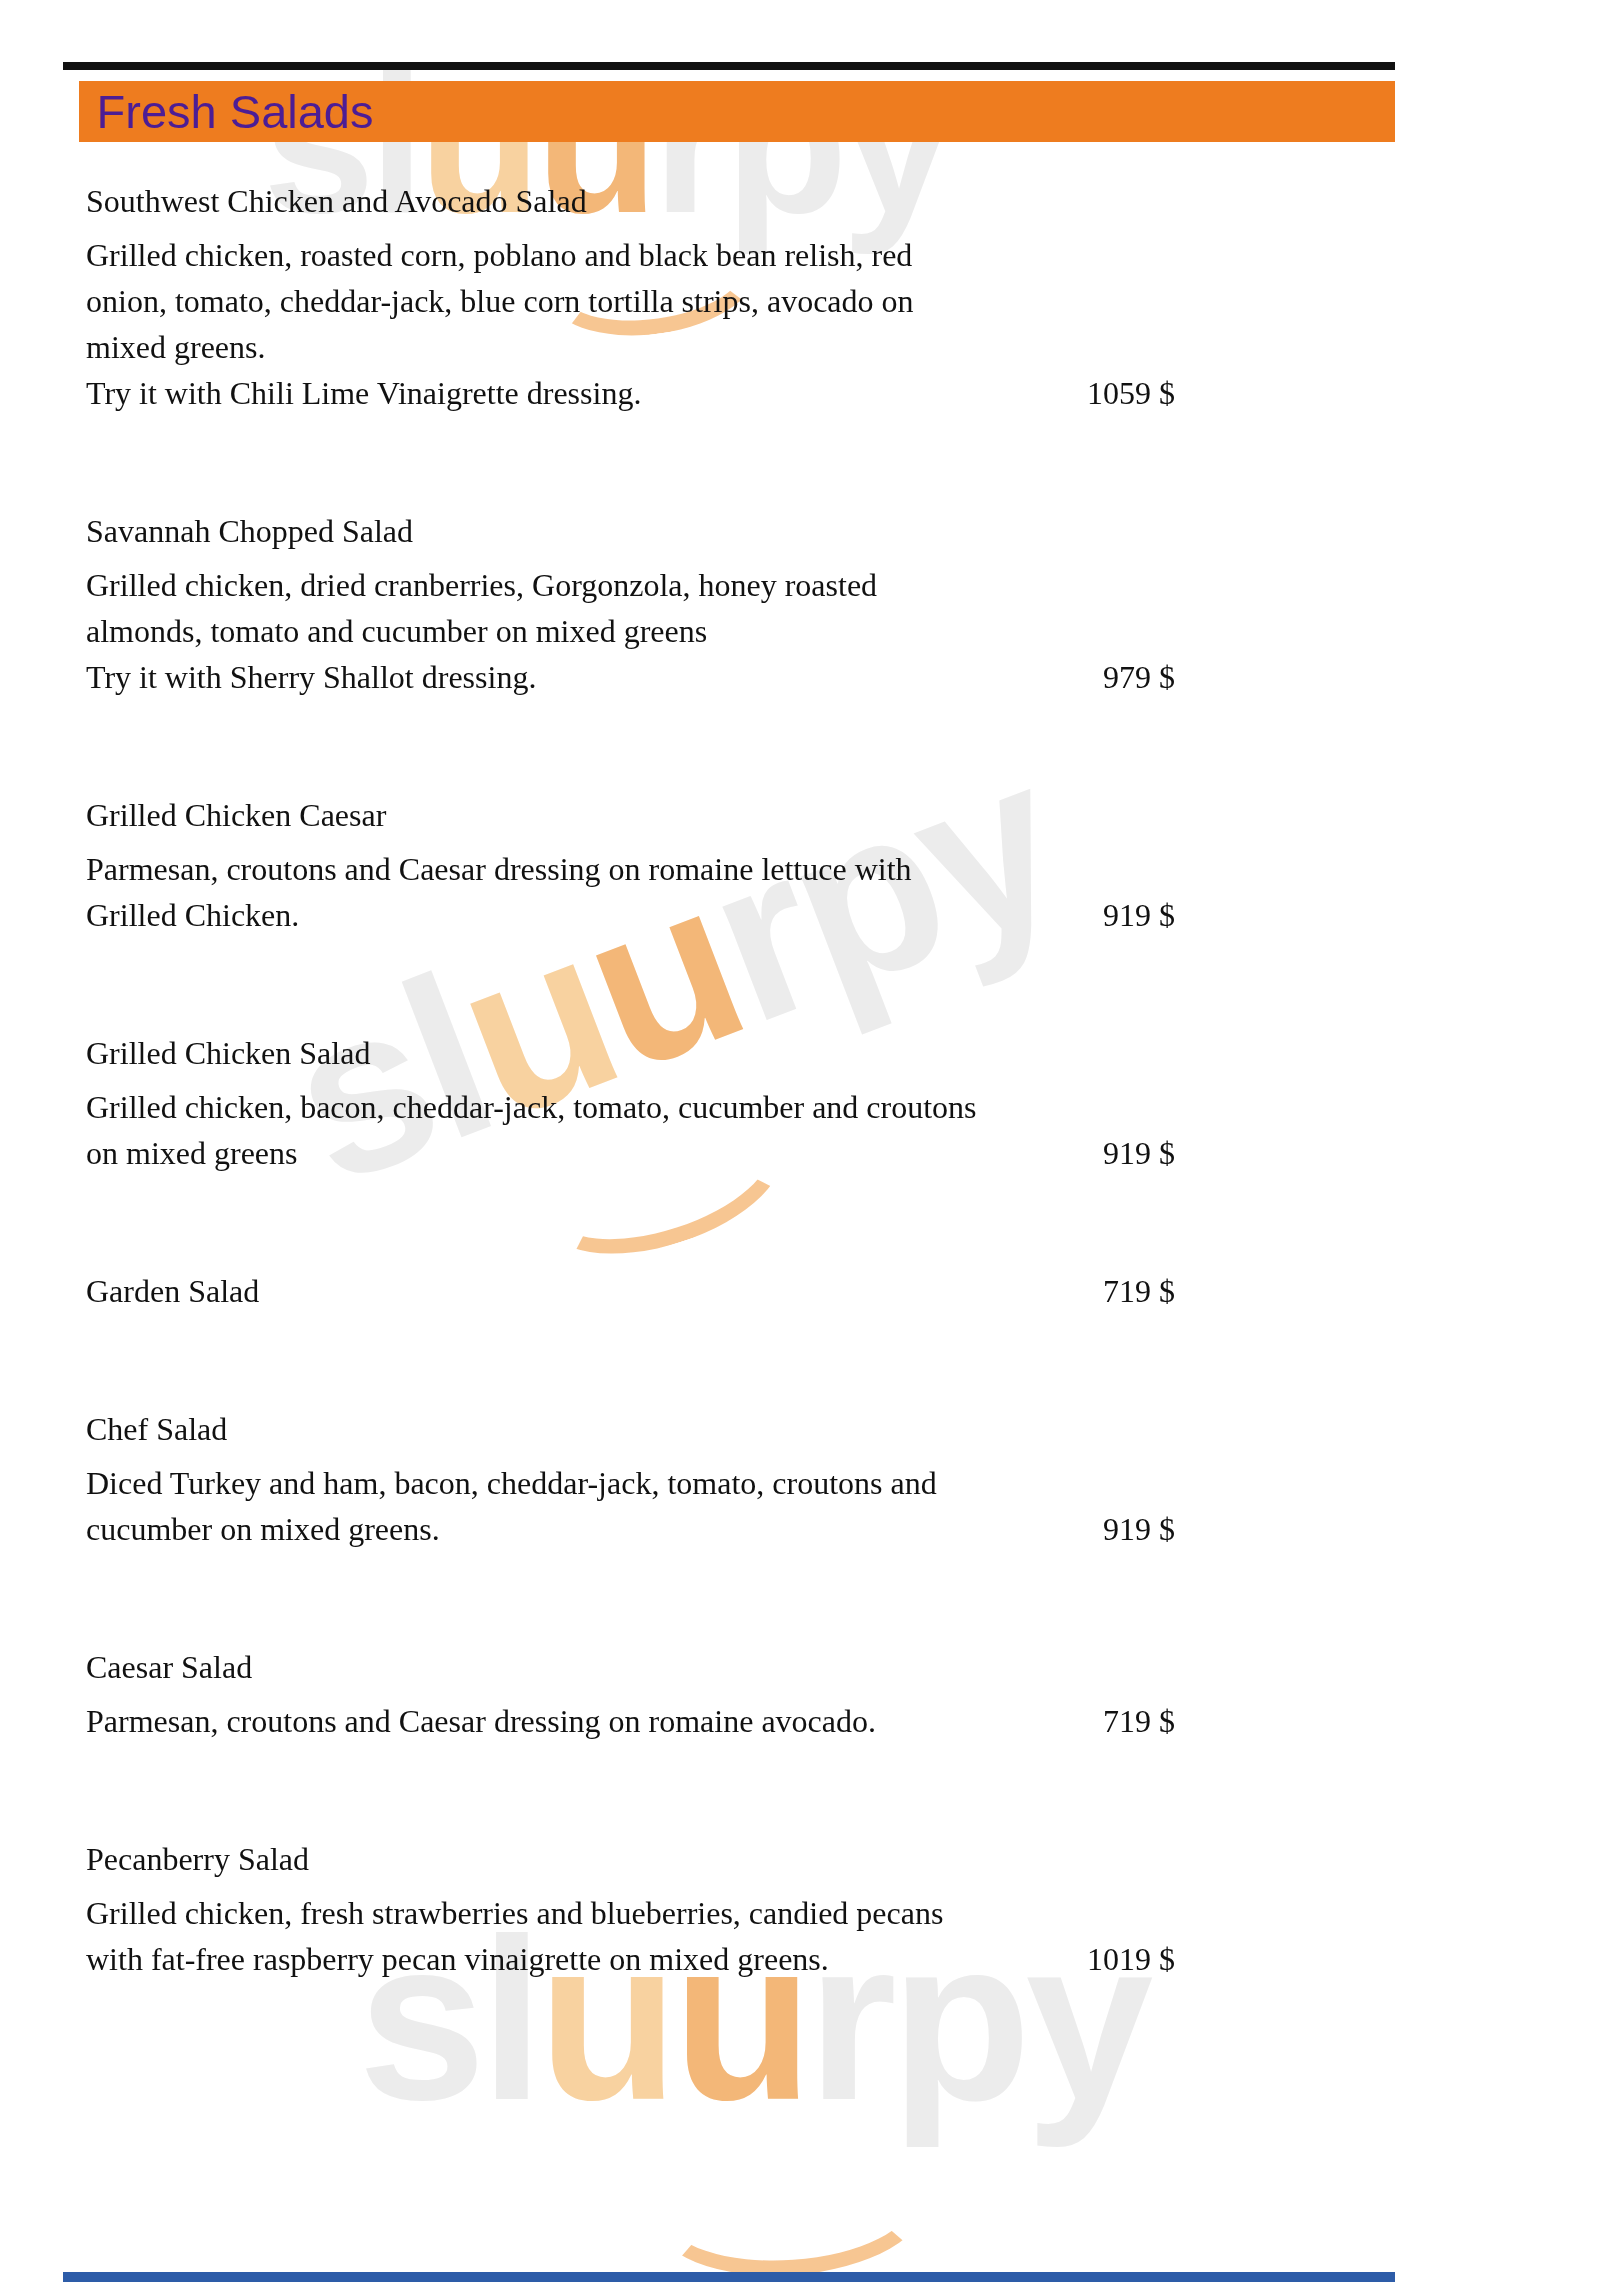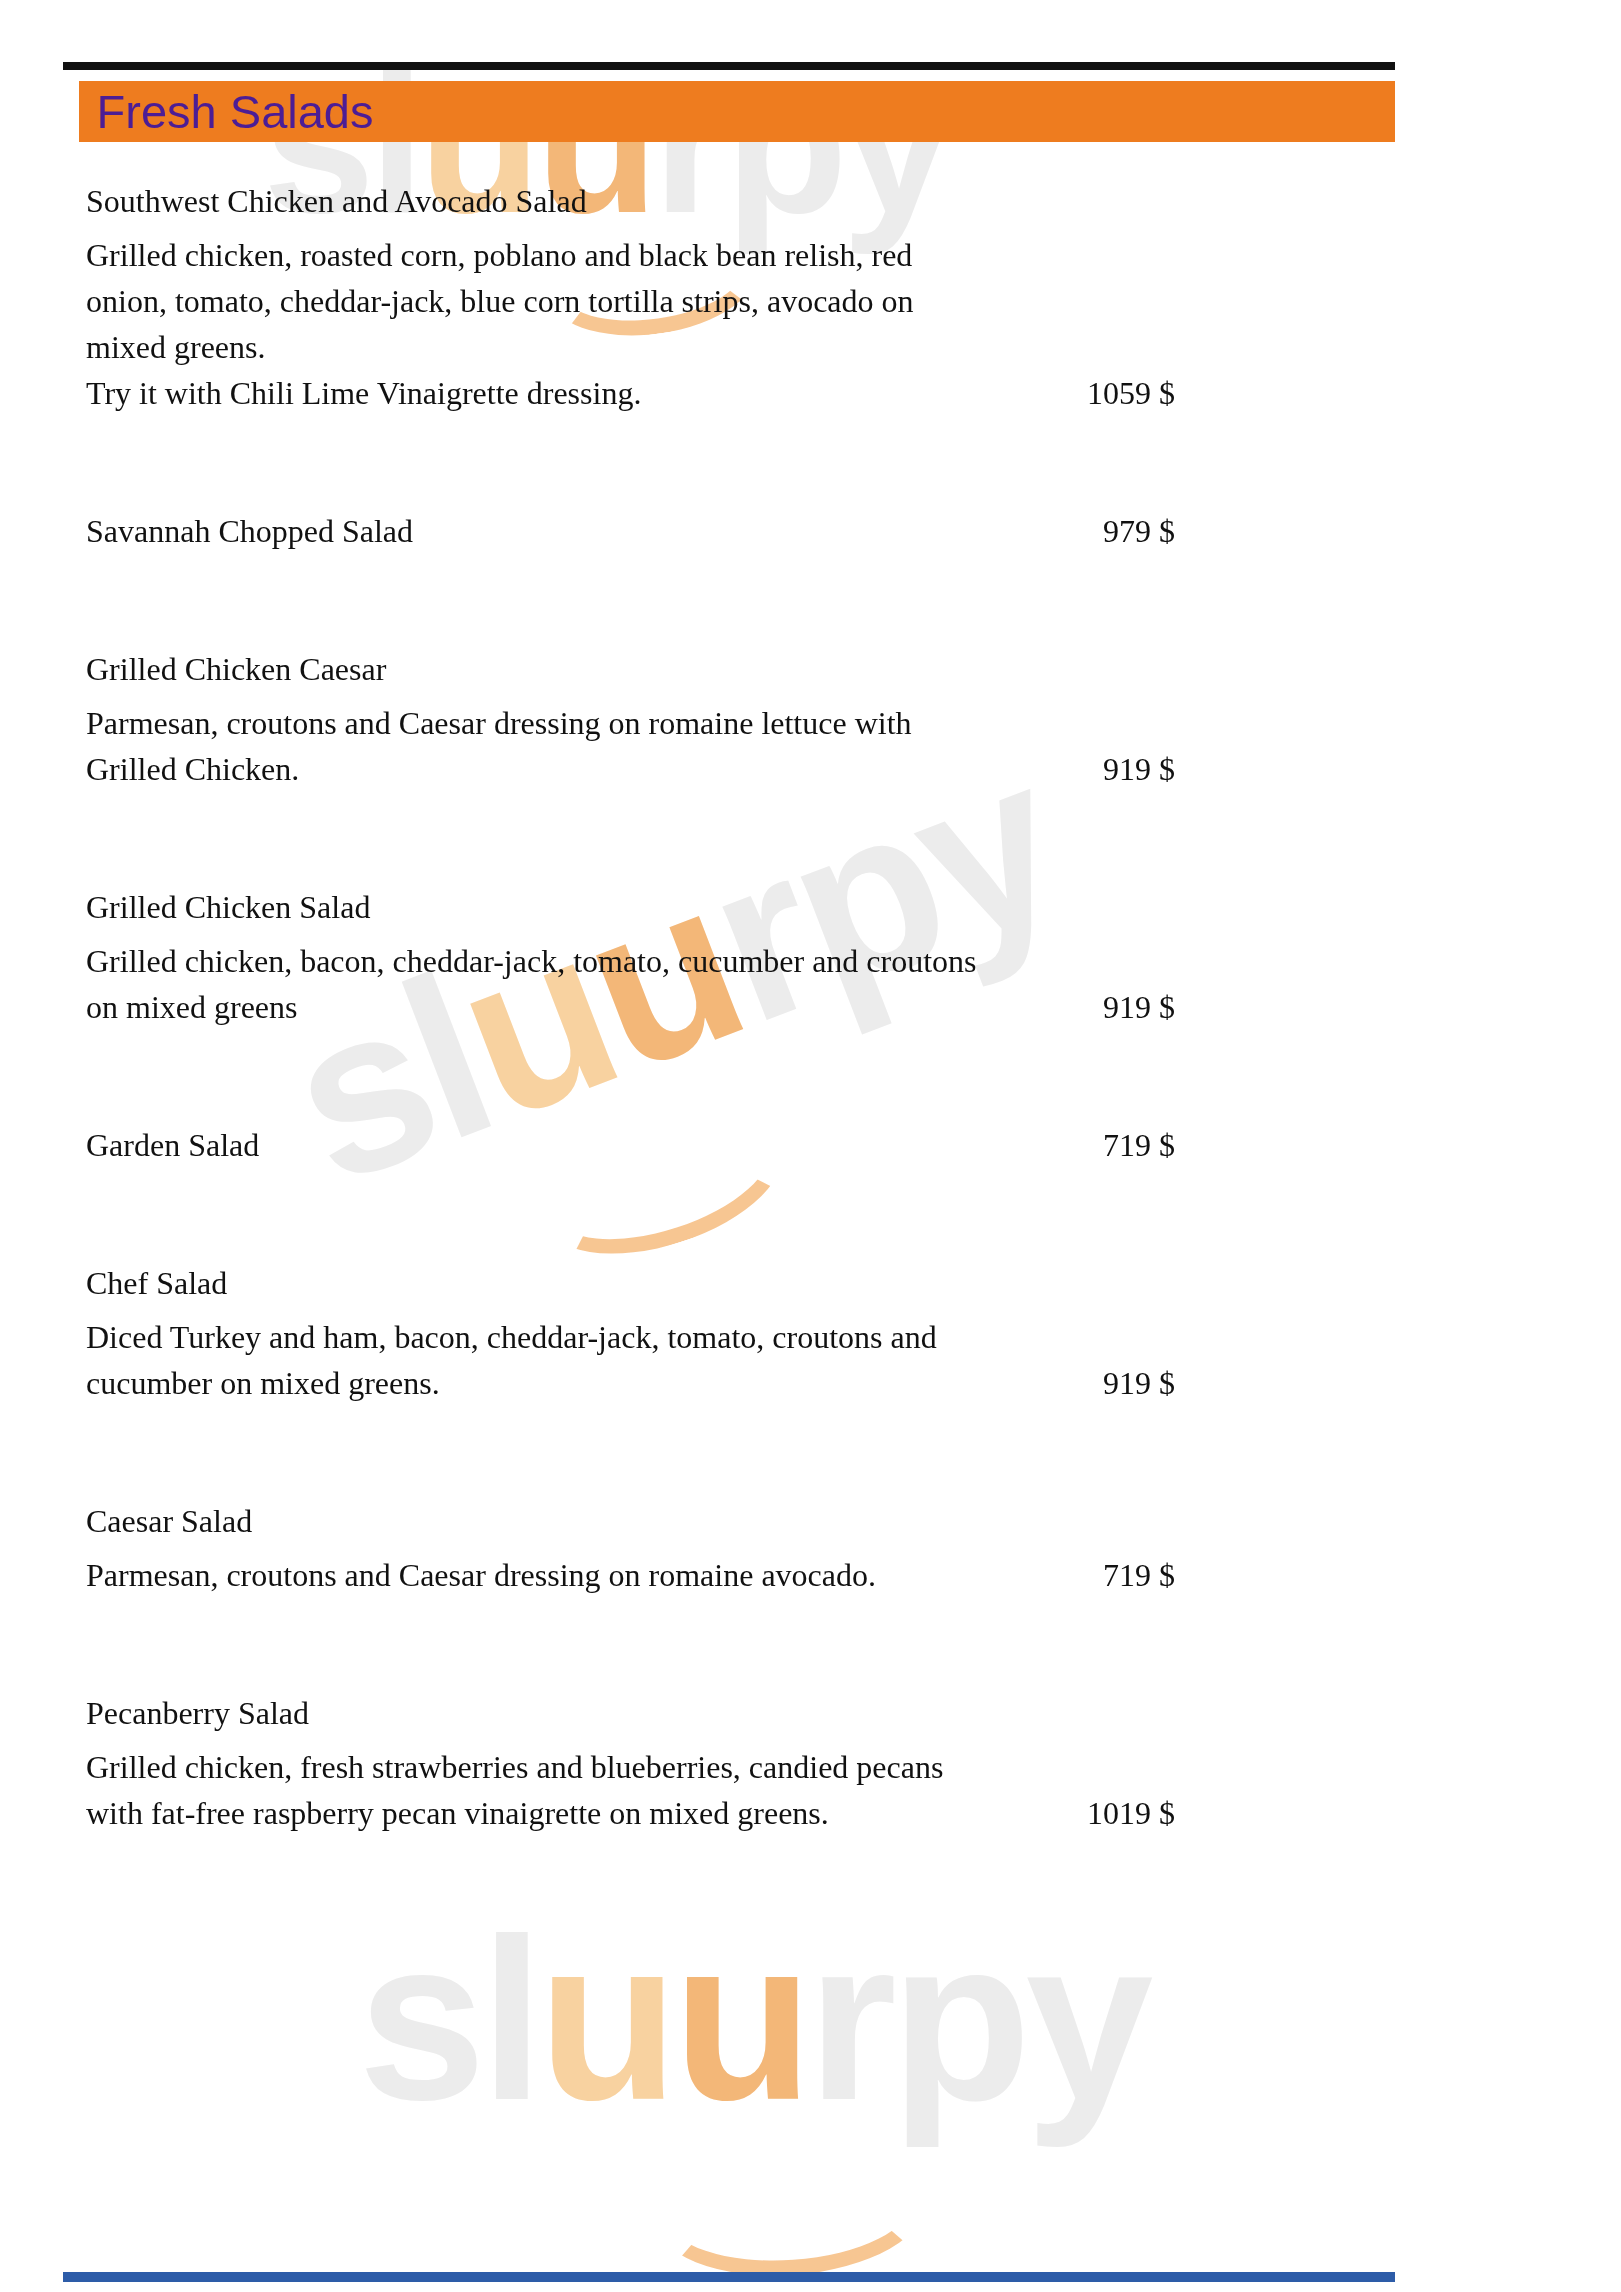--- a/index.html
+++ b/index.html
@@ -123,20 +123,23 @@
 onion, tomato, cheddar-jack, blue corn tortilla strips, avocado on
 mixed greens.
 Try it with Chili Lime Vinaigrette dressing.</div>
         </div>
         <div class="item-price">1059 $</div>
       </div>
 
       <div class="item">
         <div class="item-main">
           <div class="item-name">Savannah Chopped Salad</div>
+          <div class="item-desc">Grilled chicken, dried cranberries, Gorgonzola, honey roasted
+almonds, tomato and cucumber on mixed greens
+Try it with Sherry Shallot dressing.</div>
         </div>
         <div class="item-price">979 $</div>
       </div>
 
       <div class="item">
         <div class="item-main">
           <div class="item-name">Grilled Chicken Caesar</div>
           <div class="item-desc">Parmesan, croutons and Caesar dressing on romaine lettuce with
 Grilled Chicken.</div>
         </div>

